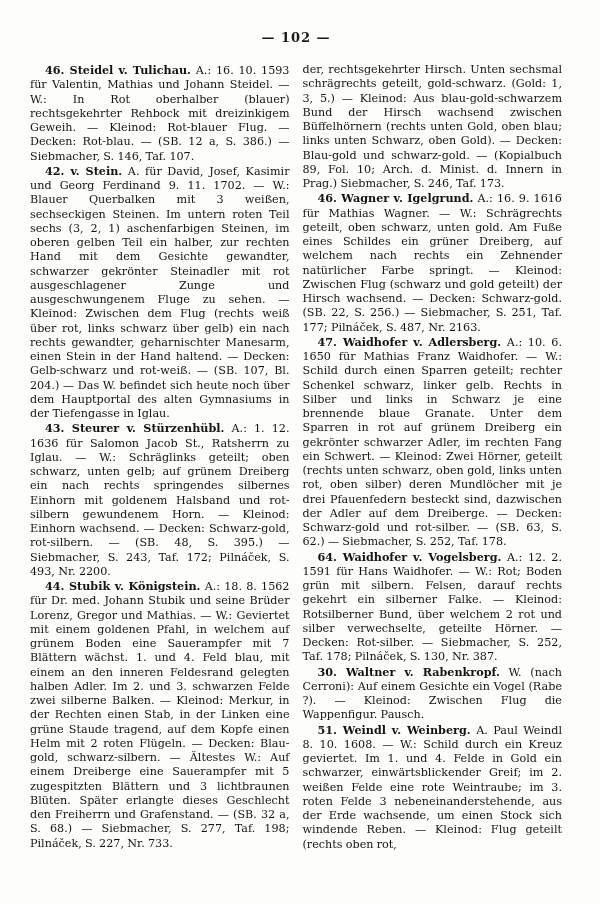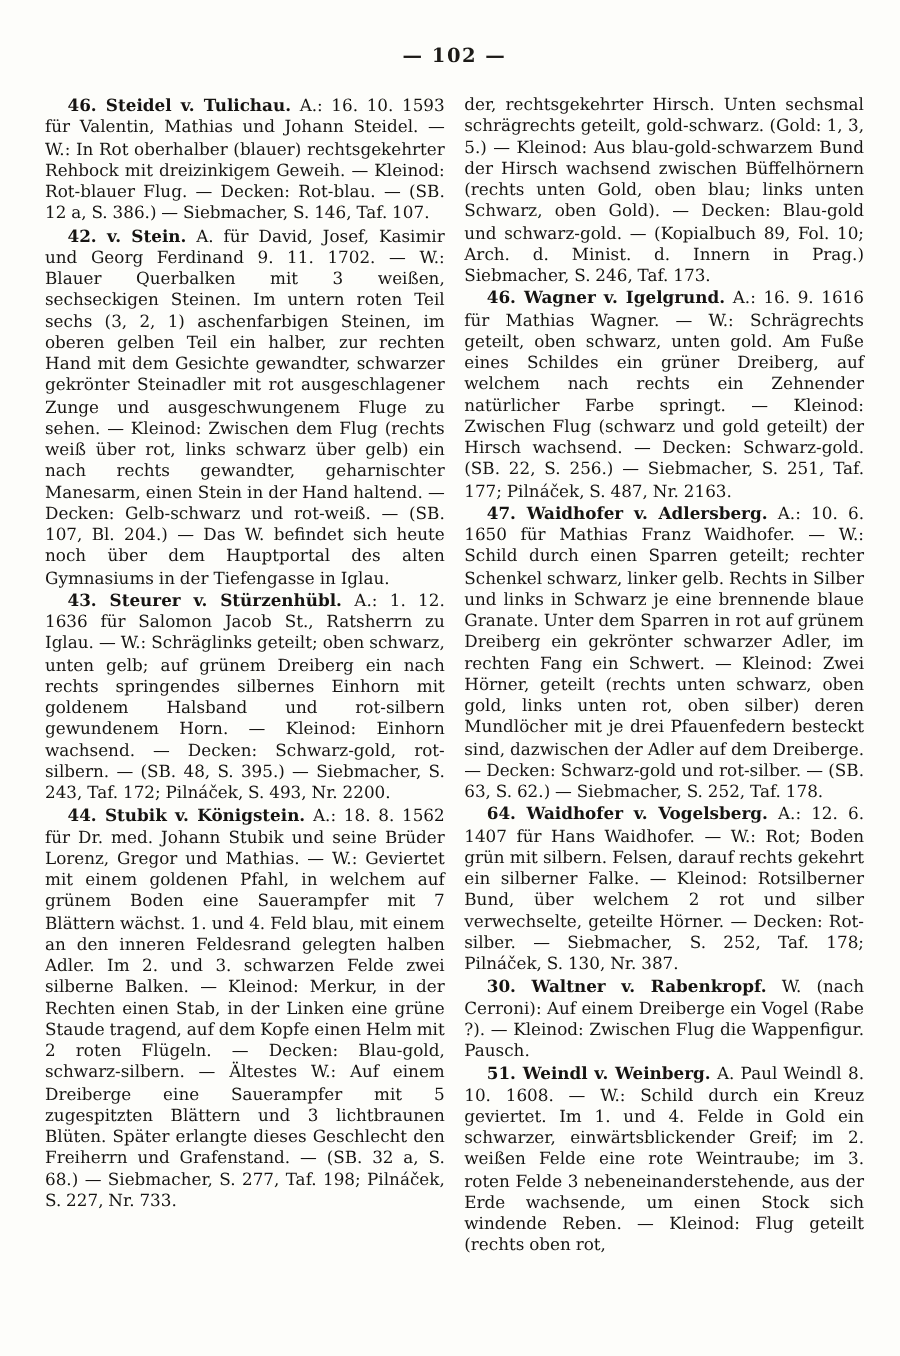--- a/index.html
+++ b/index.html
@@ -6,21 +6,21 @@
   body {
     width: 600px; height: 904px;
     background: #fdfdfa;
     font-family: "DejaVu Serif", "Liberation Serif", serif;
     color: #161412;
     overflow: hidden;
   }
   .page {
     width: 600px; height: 788px;
     box-sizing: border-box;
-    padding: 30px 24px 8px 30px;
+    padding: 30px 38px 8px 30px;
   }
   .page-header {
     text-align: center;
     font-size: 13px;
     font-weight: bold;
     letter-spacing: 1px;
     margin-bottom: 18px;
     color: #1c1a17;
   }
   .columns {
@@ -58,19 +58,19 @@
       <p class="entry"><span class="head">46. Steidel v. Tulichau.</span> <span>A.: 16. 10. 1593 für Valentin, Mathias und Johann Steidel. — W.: In Rot oberhalber (blauer) rechtsgekehrter Rehbock mit dreizinkigem Geweih. — Kleinod: Rot-blauer Flug. — Decken: Rot-blau. — (SB. 12 a, S. 386.) — Siebmacher, S. 146, Taf. 107.</span></p>
       <p class="entry"><span class="head">42. v. Stein.</span> <span>A. für David, Josef, Kasimir und Georg Ferdinand 9. 11. 1702. — W.: Blauer Querbalken mit 3 weißen, sechseckigen Steinen. Im untern roten Teil sechs (3, 2, 1) aschenfarbigen Steinen, im oberen gelben Teil ein halber, zur rechten Hand mit dem Gesichte gewandter, schwarzer gekrönter Steinadler mit rot ausgeschlagener Zunge und ausgeschwungenem Fluge zu sehen. — Kleinod: Zwischen dem Flug (rechts weiß über rot, links schwarz über gelb) ein nach rechts gewandter, geharnischter Manesarm, einen Stein in der Hand haltend. — Decken: Gelb-schwarz und rot-weiß. — (SB. 107, Bl. 204.) — Das W. befindet sich heute noch über dem Hauptportal des alten Gymnasiums in der Tiefengasse in Iglau.</span></p>
       <p class="entry"><span class="head">43. Steurer v. Stürzenhübl.</span> <span>A.: 1. 12. 1636 für Salomon Jacob St., Ratsherrn zu Iglau. — W.: Schräglinks geteilt; oben schwarz, unten gelb; auf grünem Dreiberg ein nach rechts springendes silbernes Einhorn mit goldenem Halsband und rot-silbern gewundenem Horn. — Kleinod: Einhorn wachsend. — Decken: Schwarz-gold, rot-silbern. — (SB. 48, S. 395.) — Siebmacher, S. 243, Taf. 172; Pilnáček, S. 493, Nr. 2200.</span></p>
       <p class="entry"><span class="head">44. Stubik v. Königstein.</span> <span>A.: 18. 8. 1562 für Dr. med. Johann Stubik und seine Brüder Lorenz, Gregor und Mathias. — W.: Geviertet mit einem goldenen Pfahl, in welchem auf grünem Boden eine Sauerampfer mit 7 Blättern wächst. 1. und 4. Feld blau, mit einem an den inneren Feldesrand gelegten halben Adler. Im 2. und 3. schwarzen Felde zwei silberne Balken. — Kleinod: Merkur, in der Rechten einen Stab, in der Linken eine grüne Staude tragend, auf dem Kopfe einen Helm mit 2 roten Flügeln. — Decken: Blau-gold, schwarz-silbern. — Ältestes W.: Auf einem Dreiberge eine Sauerampfer mit 5 zugespitzten Blättern und 3 lichtbraunen Blüten. Später erlangte dieses Geschlecht den Freiherrn und Grafenstand. — (SB. 32 a, S. 68.) — Siebmacher, S. 277, Taf. 198; Pilnáček, S. 227, Nr. 733.</span></p>
     </div>
 
     <div class="col">
       <p class="entry cont"><span>der, rechtsgekehrter Hirsch. Unten sechsmal schrägrechts geteilt, gold-schwarz. (Gold: 1, 3, 5.) — Kleinod: Aus blau-gold-schwarzem Bund der Hirsch wachsend zwischen Büffelhörnern (rechts unten Gold, oben blau; links unten Schwarz, oben Gold). — Decken: Blau-gold und schwarz-gold. — (Kopialbuch 89, Fol. 10; Arch. d. Minist. d. Innern in Prag.) Siebmacher, S. 246, Taf. 173.</span></p>
       <p class="entry"><span class="head">46. Wagner v. Igelgrund.</span> <span>A.: 16. 9. 1616 für Mathias Wagner. — W.: Schrägrechts geteilt, oben schwarz, unten gold. Am Fuße eines Schildes ein grüner Dreiberg, auf welchem nach rechts ein Zehnender natürlicher Farbe springt. — Kleinod: Zwischen Flug (schwarz und gold geteilt) der Hirsch wachsend. — Decken: Schwarz-gold. (SB. 22, S. 256.) — Siebmacher, S. 251, Taf. 177; Pilnáček, S. 487, Nr. 2163.</span></p>
       <p class="entry"><span class="head">47. Waidhofer v. Adlersberg.</span> <span>A.: 10. 6. 1650 für Mathias Franz Waidhofer. — W.: Schild durch einen Sparren geteilt; rechter Schenkel schwarz, linker gelb. Rechts in Silber und links in Schwarz je eine brennende blaue Granate. Unter dem Sparren in rot auf grünem Dreiberg ein gekrönter schwarzer Adler, im rechten Fang ein Schwert. — Kleinod: Zwei Hörner, geteilt (rechts unten schwarz, oben gold, links unten rot, oben silber) deren Mundlöcher mit je drei Pfauenfedern besteckt sind, dazwischen der Adler auf dem Dreiberge. — Decken: Schwarz-gold und rot-silber. — (SB. 63, S. 62.) — Siebmacher, S. 252, Taf. 178.</span></p>
-      <p class="entry"><span class="head">64. Waidhofer v. Vogelsberg.</span> <span>A.: 12. 6. 1407 für Hans Waidhofer. — W.: Rot; Boden grün mit silbern. Felsen, darauf rechts gekehrt ein silberner Falke. — Kleinod: Rotsilberner Bund, über welchem 2 rot und silber verwechselte, geteilte Hörner. — Decken: Rot-silber. — Siebmacher, S. 252, Taf. 178; Pilnáček, S. 130, Nr. 387.</span></p>
-      <p class="entry"><span class="head">30. Waltner v. Rabenkropf.</span> <span>W. (nach Cerroni): Auf einem Dreiberge ein Vogel (Rabe ?). — Kleinod: Zwischen Flug die Wappenfigur. Pausch.</span></p>
+      <p class="entry"><span class="head">64. Waidhofer v. Vogelsberg.</span> <span>A.: 12. 2. 1591 für Hans Waidhofer. — W.: Rot; Boden grün mit silbern. Felsen, darauf rechts gekehrt ein silberner Falke. — Kleinod: Rotsilberner Bund, über welchem 2 rot und silber verwechselte, geteilte Hörner. — Decken: Rot-silber. — Siebmacher, S. 252, Taf. 178; Pilnáček, S. 130, Nr. 387.</span></p>
+      <p class="entry"><span class="head">30. Waltner v. Rabenkropf.</span> <span>W. (nach Cerroni): Auf einem Gesichte ein Vogel (Rabe ?). — Kleinod: Zwischen Flug die Wappenfigur. Pausch.</span></p>
       <p class="entry"><span class="head">51. Weindl v. Weinberg.</span> <span>A. Paul Weindl 8. 10. 1608. — W.: Schild durch ein Kreuz geviertet. Im 1. und 4. Felde in Gold ein schwarzer, einwärtsblickender Greif; im 2. weißen Felde eine rote Weintraube; im 3. roten Felde 3 nebeneinanderstehende, aus der Erde wachsende, um einen Stock sich windende Reben. — Kleinod: Flug geteilt (rechts oben rot,</span></p>
     </div>
 
   </div>
 </div>
 
 </body></html>

